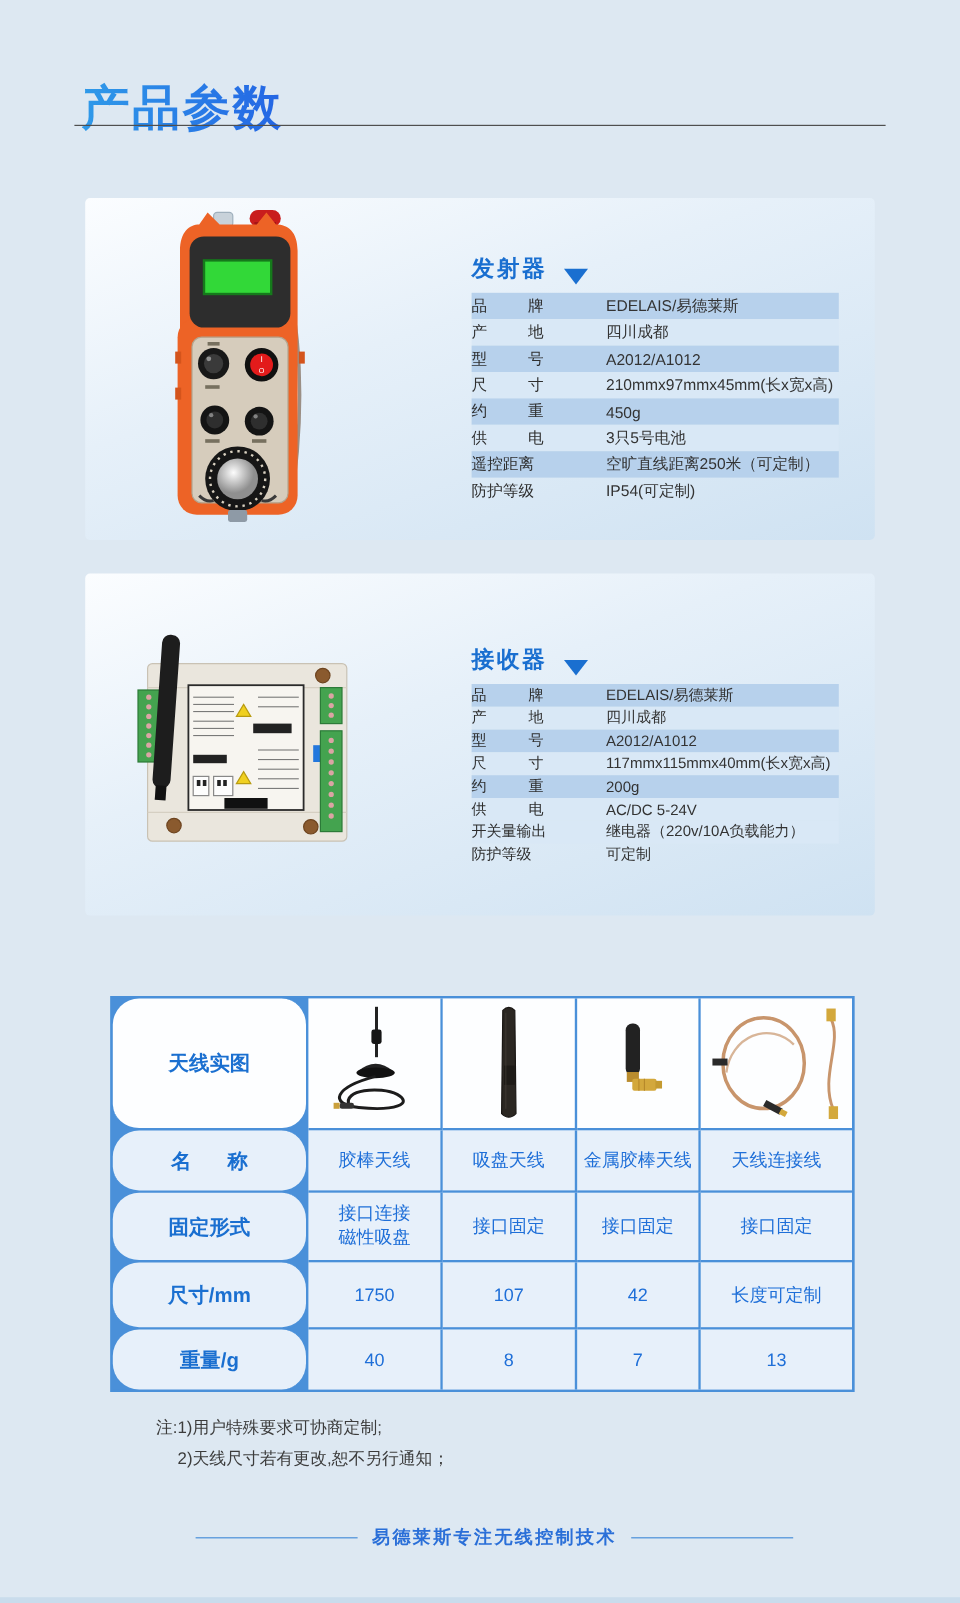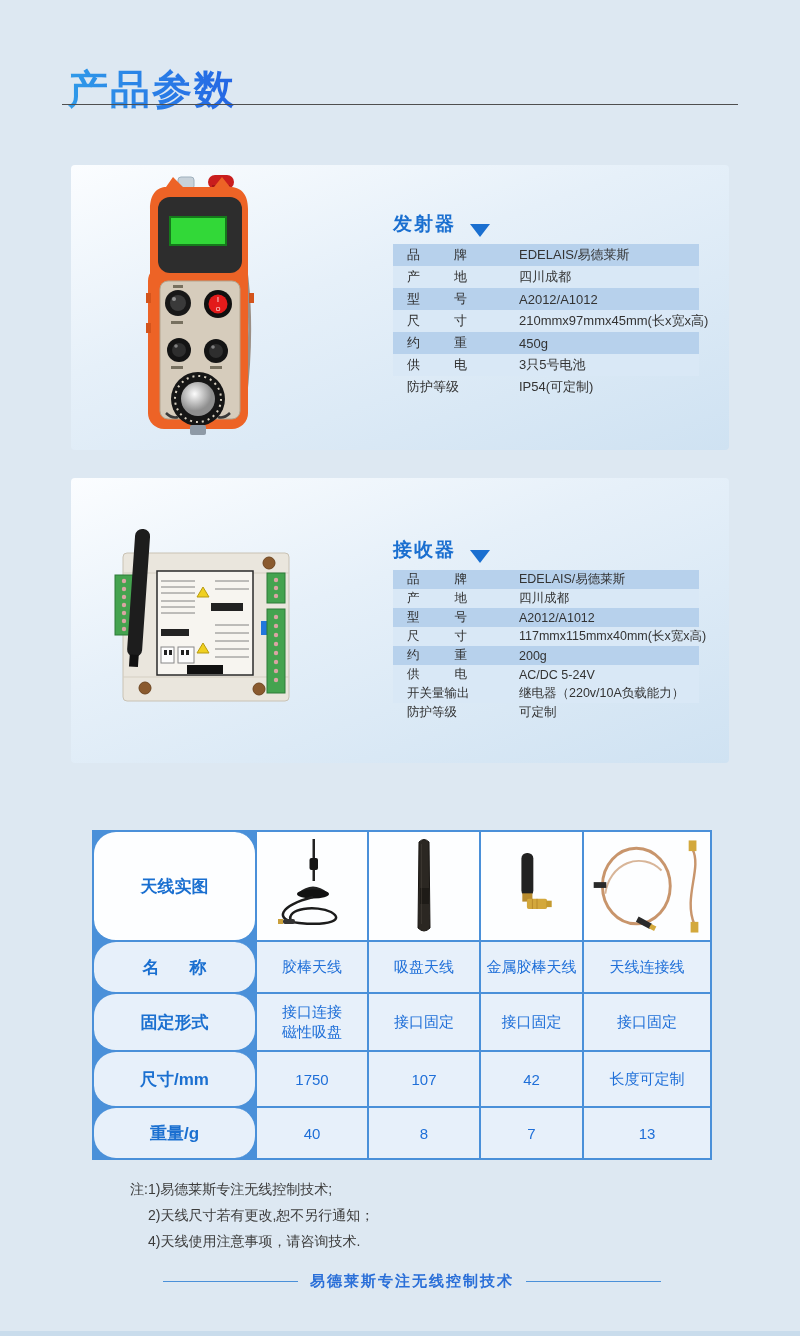--- a/index.html
+++ b/index.html
@@ -20,21 +20,21 @@
   .photo-rx{position:absolute;left:40px;top:48px;width:180px;height:182px;}
   
   .spec{position:absolute;left:322px;width:312px;}
   .spec-tx{top:50px;}
   .spec-rx{top:63px;}
   .sec-title{display:flex;align-items:flex-end;gap:14px;height:22px;
     color:#1a6fd0;font-size:19px;font-weight:bold;letter-spacing:2px;font-family:Liberation Mono, monospace;}
   .tri{width:0;height:0;border-left:10px solid transparent;border-right:10px solid transparent;
     border-top:13px solid #1a6fd0;}
   .spec-rows{margin-top:7px;width:306px;}
-  .srow{display:flex;align-items:center;height:22px;padding-left:14px;
+  .srow{display:flex;align-items:center;height:22px;
     font-size:13px;color:#333;box-sizing:border-box;}
   .compact .srow{height:19px;font-size:12.5px;}
   .srow.dark{background:#b7d1ec;}
   .srow.light{background:#d9e8f6;}
   .lbl{width:112px;flex:none;color:#2e2e2e;}
   .lbl.spread{width:60px;margin-right:52px;text-align:justify;text-align-last:justify;}
   .val{white-space:nowrap;}
   
   .ant-table{position:absolute;left:92px;top:830px;width:616px;display:grid;
     grid-template-columns:163px 112px 112px 103px 126px;
@@ -136,20 +136,24 @@
             <span class="lbl spread">尺寸</span>
             <span class="val">210mmx97mmx45mm(长x宽x高)</span>
           </div>
         <div class="srow dark">
             <span class="lbl spread">约重</span>
             <span class="val">450g</span>
           </div>
         <div class="srow light">
             <span class="lbl spread">供电</span>
             <span class="val">3只5号电池</span>
+          </div>
+        <div class="srow dark">
+            <span class="lbl">遥控距离</span>
+            <span class="val">空旷直线距离250米（可定制）</span>
           </div>
         <div class="srow">
             <span class="lbl">防护等级</span>
             <span class="val">IP54(可定制)</span>
           </div>
       </div>
     </div>
   </div>
 
   <div class="panel panel-rx">
@@ -324,23 +328,22 @@
     <div class="cell">长度可定制</div>
 
     <div class="cell hdr">重量/g</div>
     <div class="cell">40</div>
     <div class="cell">8</div>
     <div class="cell">7</div>
     <div class="cell">13</div>
   </div>
 
   <ul class="notes">
-    <li>注:1)易德莱斯专注无线控制技术;</li>
+    <li>注:1)用户特殊要求可协商定制;</li>
     <li>2)天线尺寸若有更改,恕不另行通知；</li>
-    <li>4)天线使用注意事项，请咨询技术.</li>
   </ul>
 
   <div class="footer">
     <span class="rule"></span>
     <span class="slogan">易德莱斯专注无线控制技术</span>
     <span class="rule"></span>
   </div>
 
   <div class="bottom-strip"></div>
 </div>

